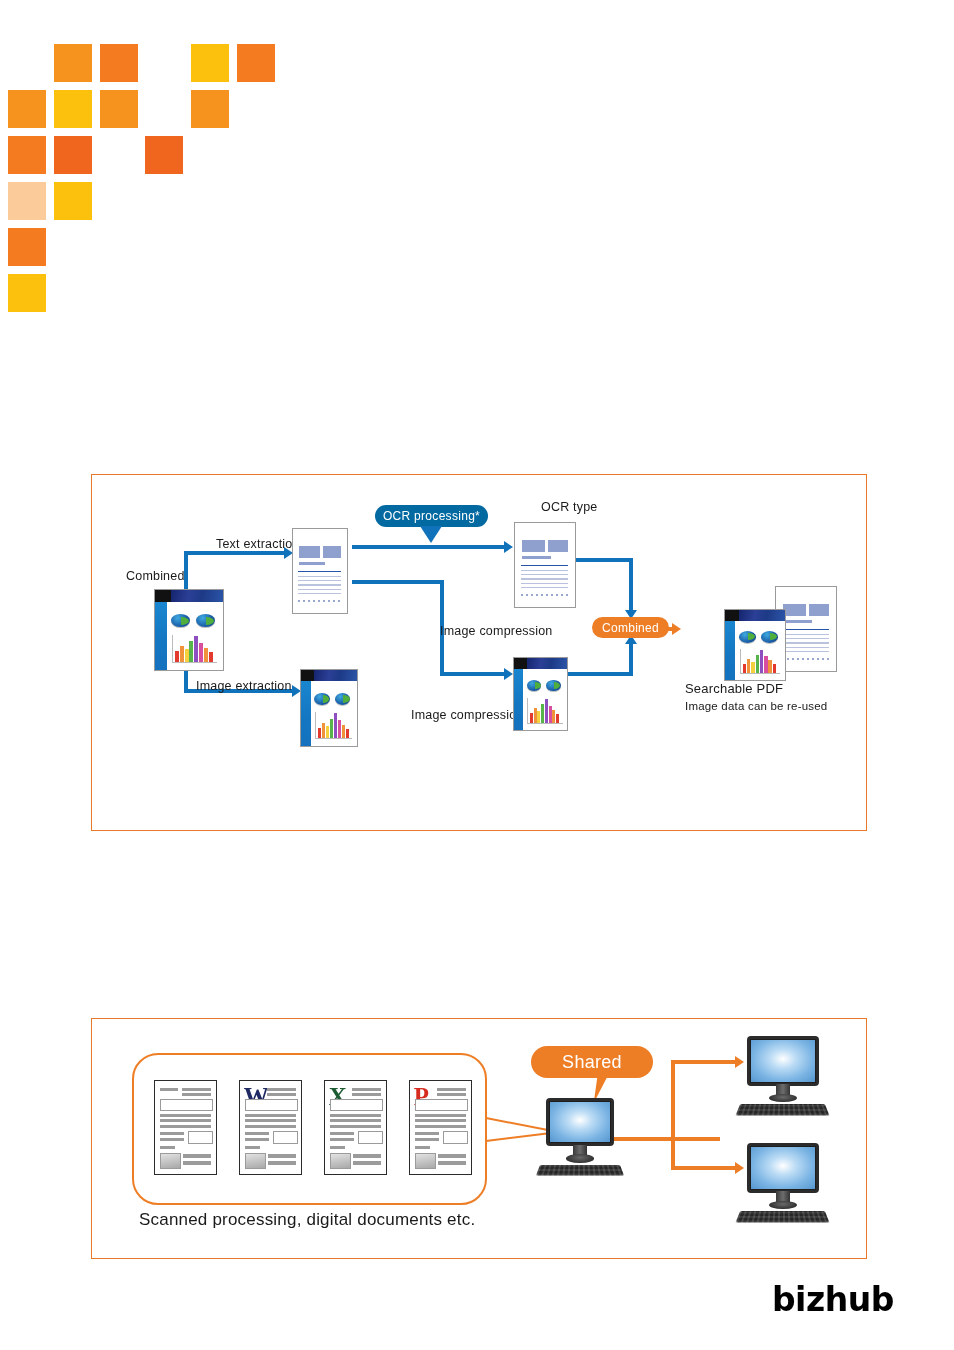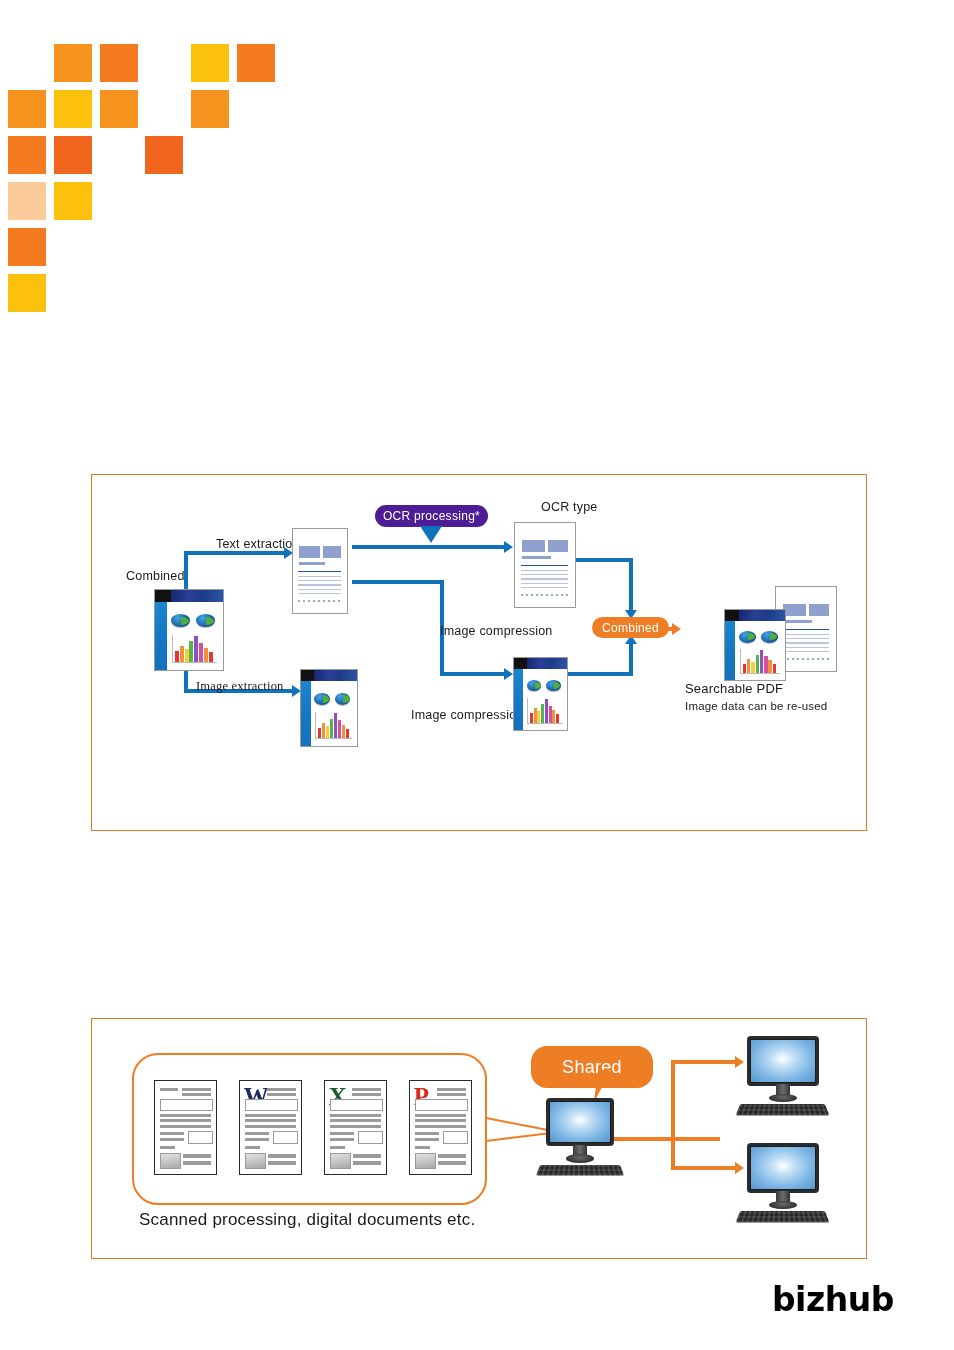--- a/index.html
+++ b/index.html
@@ -72,21 +72,21 @@
     position: absolute;
     border-radius: 11px;
     color: #ffffff;
     font-size: 12px;
     display: flex;
     align-items: center;
     justify-content: center;
     letter-spacing: .3px;
     white-space: nowrap;
   }
-  .badge-blue { background: #4c1d95; }
+  .badge-blue { background: #0369a1; }
   .badge-orange { background: #EE7E26; }
   .badge-tail-down {
     position: absolute;
     width: 0; height: 0;
     border-left: 11px solid transparent;
     border-right: 11px solid transparent;
     border-top: 17px solid #1072BA;
   }
 
   
@@ -249,21 +249,21 @@
 <div class="wire wire-h orange" style="left:661px; top:627px; width:12px;"></div>
 <div class="arrowhead orange" style="left:672px; top:623px;"></div>
 
 <div class="badge badge-blue" id="ocr-badge" style="left:375px; top:505px; width:113px; height:22px;">OCR processing*</div>
 <div class="badge-tail-down" style="left:420px; top:526px;"></div>
 
 <div class="badge badge-orange" id="combined-badge" style="left:592px; top:617px; width:77px; height:21px;">Combined</div>
 
 <div class="diag-label" style="left:126px; top:569px;">Combined</div>
 <div class="diag-label" style="left:216px; top:537px;">Text extraction</div>
-<div class="diag-label" style="left:196px; top:679px;font-family:Liberation Serif, serif;">Image extraction</div>
+<div class="diag-label" style="left:196px; top:679px;">Image extraction</div>
 <div class="diag-label" style="left:440px; top:624px;">Image compression</div>
 <div class="diag-label" style="left:411px; top:708px;">Image compression</div>
 <div class="diag-label" style="left:541px; top:500px;">OCR type</div>
 <div class="diag-label" style="left:685px; top:681px; font-size:13px;">Searchable PDF</div>
 <div class="diag-label small" style="left:685px; top:700px;">Image data can be re-used</div>
 
 <div class="doc-thumb" style="left:154px; top:589px; width:70px; height:82px;">
   <div class="pg-hdr-black"></div>
   <div class="pg-hdr-blue"></div>
   <div class="pg-side"></div>
@@ -470,21 +470,21 @@
   <div class="od-line" style="left:8%;  top:61%; width:40%; height:3px;"></div>
   <div class="od-box" style="left:54%; top:54%; width:38%; height:12%;"></div>
   <div class="od-line" style="left:8%;  top:70%; width:24%; height:3px;"></div>
   <div class="od-photo" style="left:8%; top:77%; width:32%; height:16%;"></div>
   <div class="od-line" style="left:46%; top:78%; width:46%; height:4px;"></div>
   <div class="od-line" style="left:46%; top:86%; width:46%; height:4px;"></div>
 </div>
 
 <div id="scanned-caption">Scanned processing, digital documents etc.</div>
 
-<div class="badge badge-orange" style="left:531px; top:1046px; width:122px; height:42px; border-radius:16px; font-size:18px;">Shared</div>
+<div class="badge badge-orange" style="left:531px; top:1046px; width:122px; height:32px; border-radius:16px; font-size:18px;">Shared</div>
 <div style="position:absolute; left:596px; top:1070px; width:0; height:0;
             border-left:12px solid #EE7E26; border-bottom:34px solid transparent; transform:rotate(8deg);"></div>
 
 <div class="wire wire-h orange" style="left:612px; top:1137px; width:108px; height:4px;"></div>
 <div class="wire wire-v orange" style="left:671px; top:1060px; height:110px; width:4px;"></div>
 <div class="wire wire-h orange" style="left:671px; top:1060px; width:66px; height:4px;"></div>
 <div class="arrowhead orange" style="left:735px; top:1056px;"></div>
 <div class="wire wire-h orange" style="left:671px; top:1166px; width:66px; height:4px;"></div>
 <div class="arrowhead orange" style="left:735px; top:1162px;"></div>
 

